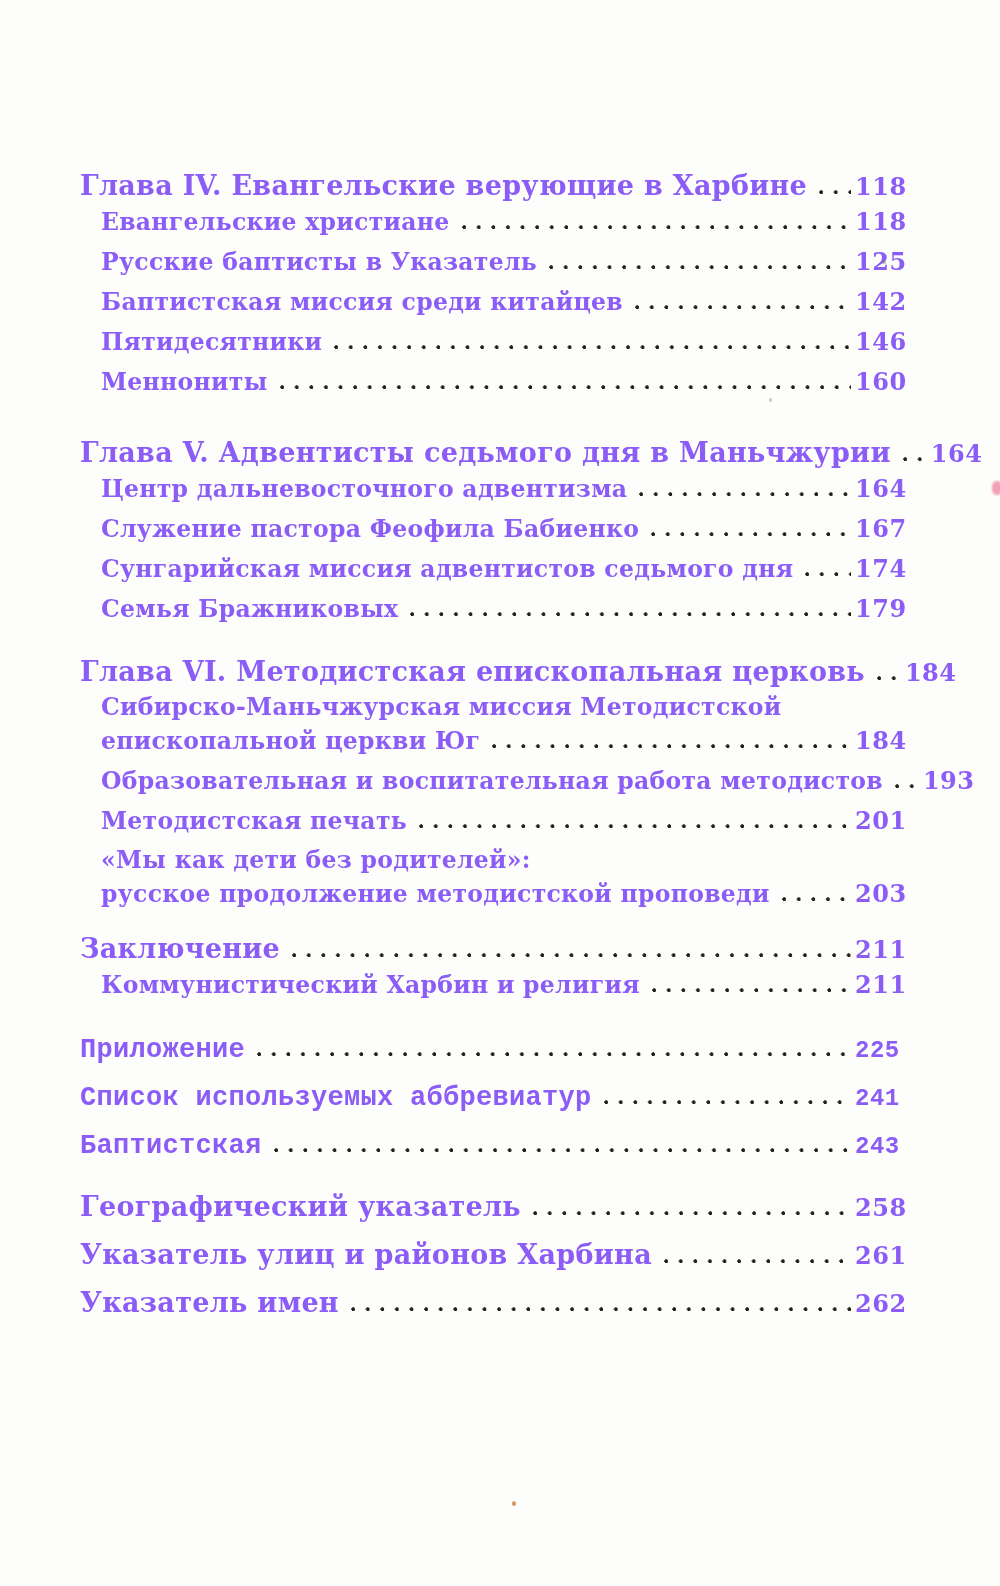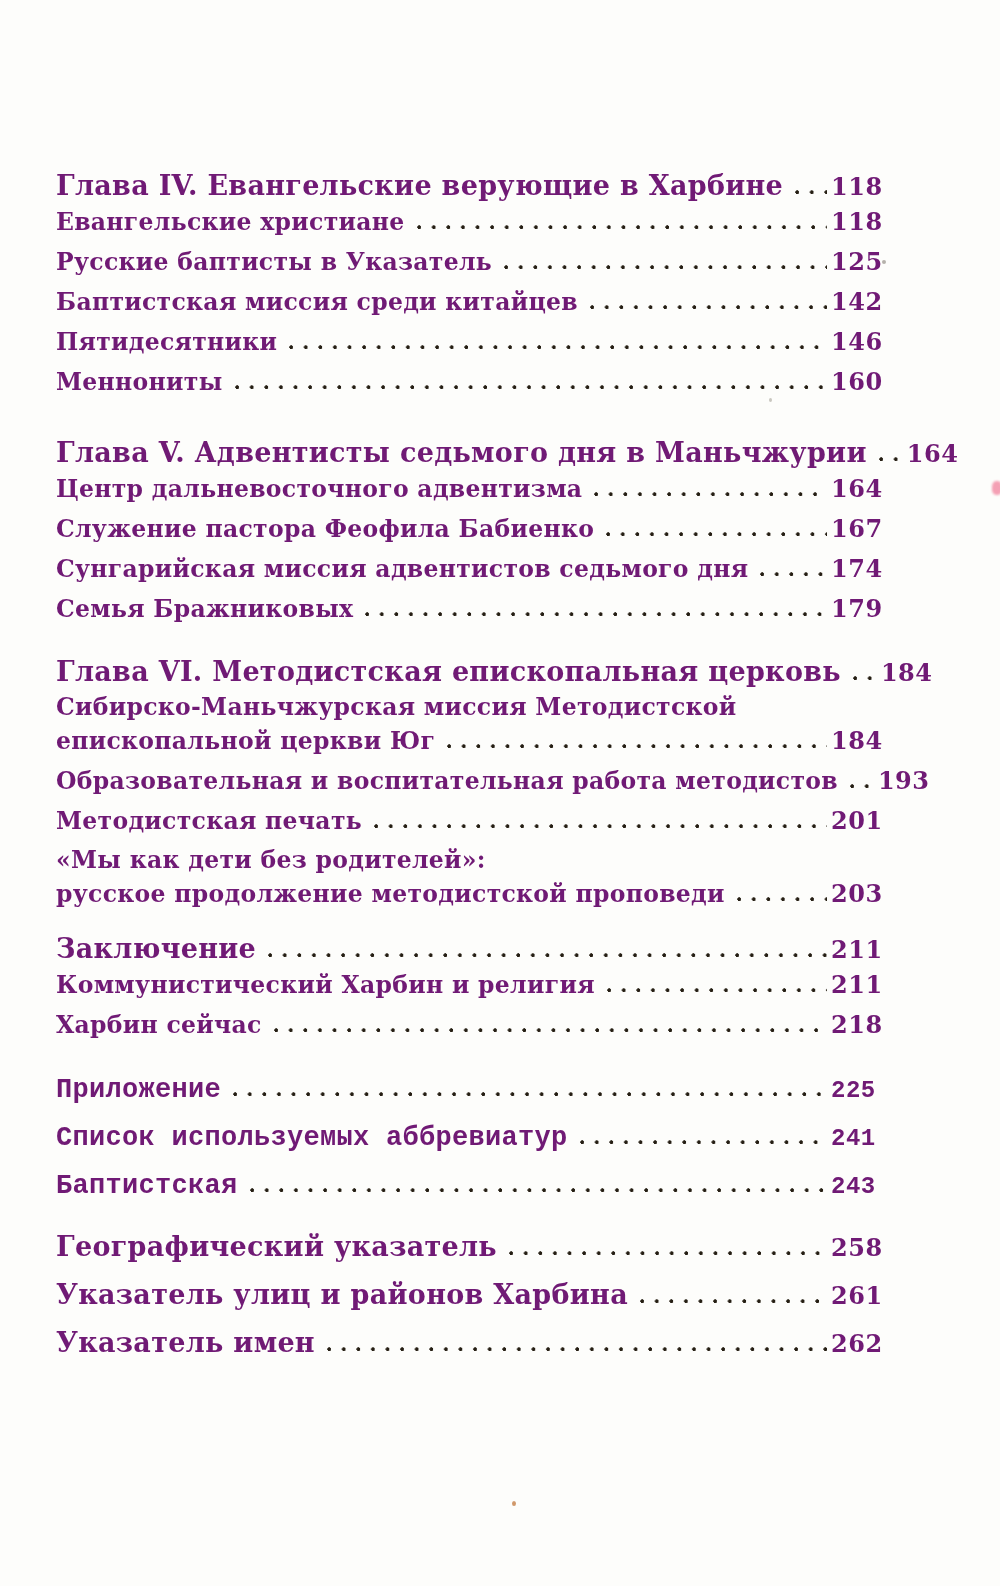--- a/index.html
+++ b/index.html
@@ -9,39 +9,40 @@
     position: relative;
     overflow: hidden;
     font-family: "DejaVu Serif", "Liberation Serif", serif;
   }
   #page {
     position: absolute; inset: 0;
     background: #fdfdfb;
   }
   #toc {
     position: absolute;
-    left: 56px; top: 168px;
+    left: 80px; top: 168px;
     width: 833px;
-    color: #701a75;
+    color: #8b5cf6;
   }
   .block { }
   .block:nth-child(1) { margin-bottom: 36px; }
   .block:nth-child(2) { margin-bottom: 28px; }
   .block:nth-child(3) { margin-bottom: 20px; }
   .block:nth-child(4) { margin-bottom: 30px; }
   .block:nth-child(5) { margin-bottom: 24px; font-family: Liberation Mono, monospace; }
   .row { font-weight: 700; }
   .row .line {
     display: flex;
     align-items: baseline;
   }
   .row.chapter { font-size: 27px; }
   .row.chapter .line { line-height: 36px; }
   .row.entry {
     font-size: 23.5px;
+    margin-left: 21px;
     margin-bottom: 6px;
   }
   .row.entry .line { line-height: 33px; }
   
   .block:nth-child(5) .row.chapter,
   .block:nth-child(6) .row.chapter { margin-bottom: 11px; }
   .t { letter-spacing: 0.3px; white-space: nowrap; }
   .leader {
     flex: 1 1 auto;
     display: inline-block;
@@ -221,27 +222,20 @@
             <span class="pg">211</span>
           </div>
         </div>
         <div class="row entry">
           <div class="line">
             <span class="t">Коммунистический Харбин и религия</span>
             <span class="leader"></span>
             <span class="pg">211</span>
           </div>
         </div>
-        <div class="row entry">
-          <div class="line">
-            <span class="t">Харбин сейчас</span>
-            <span class="leader"></span>
-            <span class="pg">218</span>
-          </div>
-        </div>
       </div>
       <div class="block">
         <div class="row chapter">
           <div class="line">
             <span class="t">Приложение</span>
             <span class="leader"></span>
             <span class="pg">225</span>
           </div>
         </div>
         <div class="row chapter">

